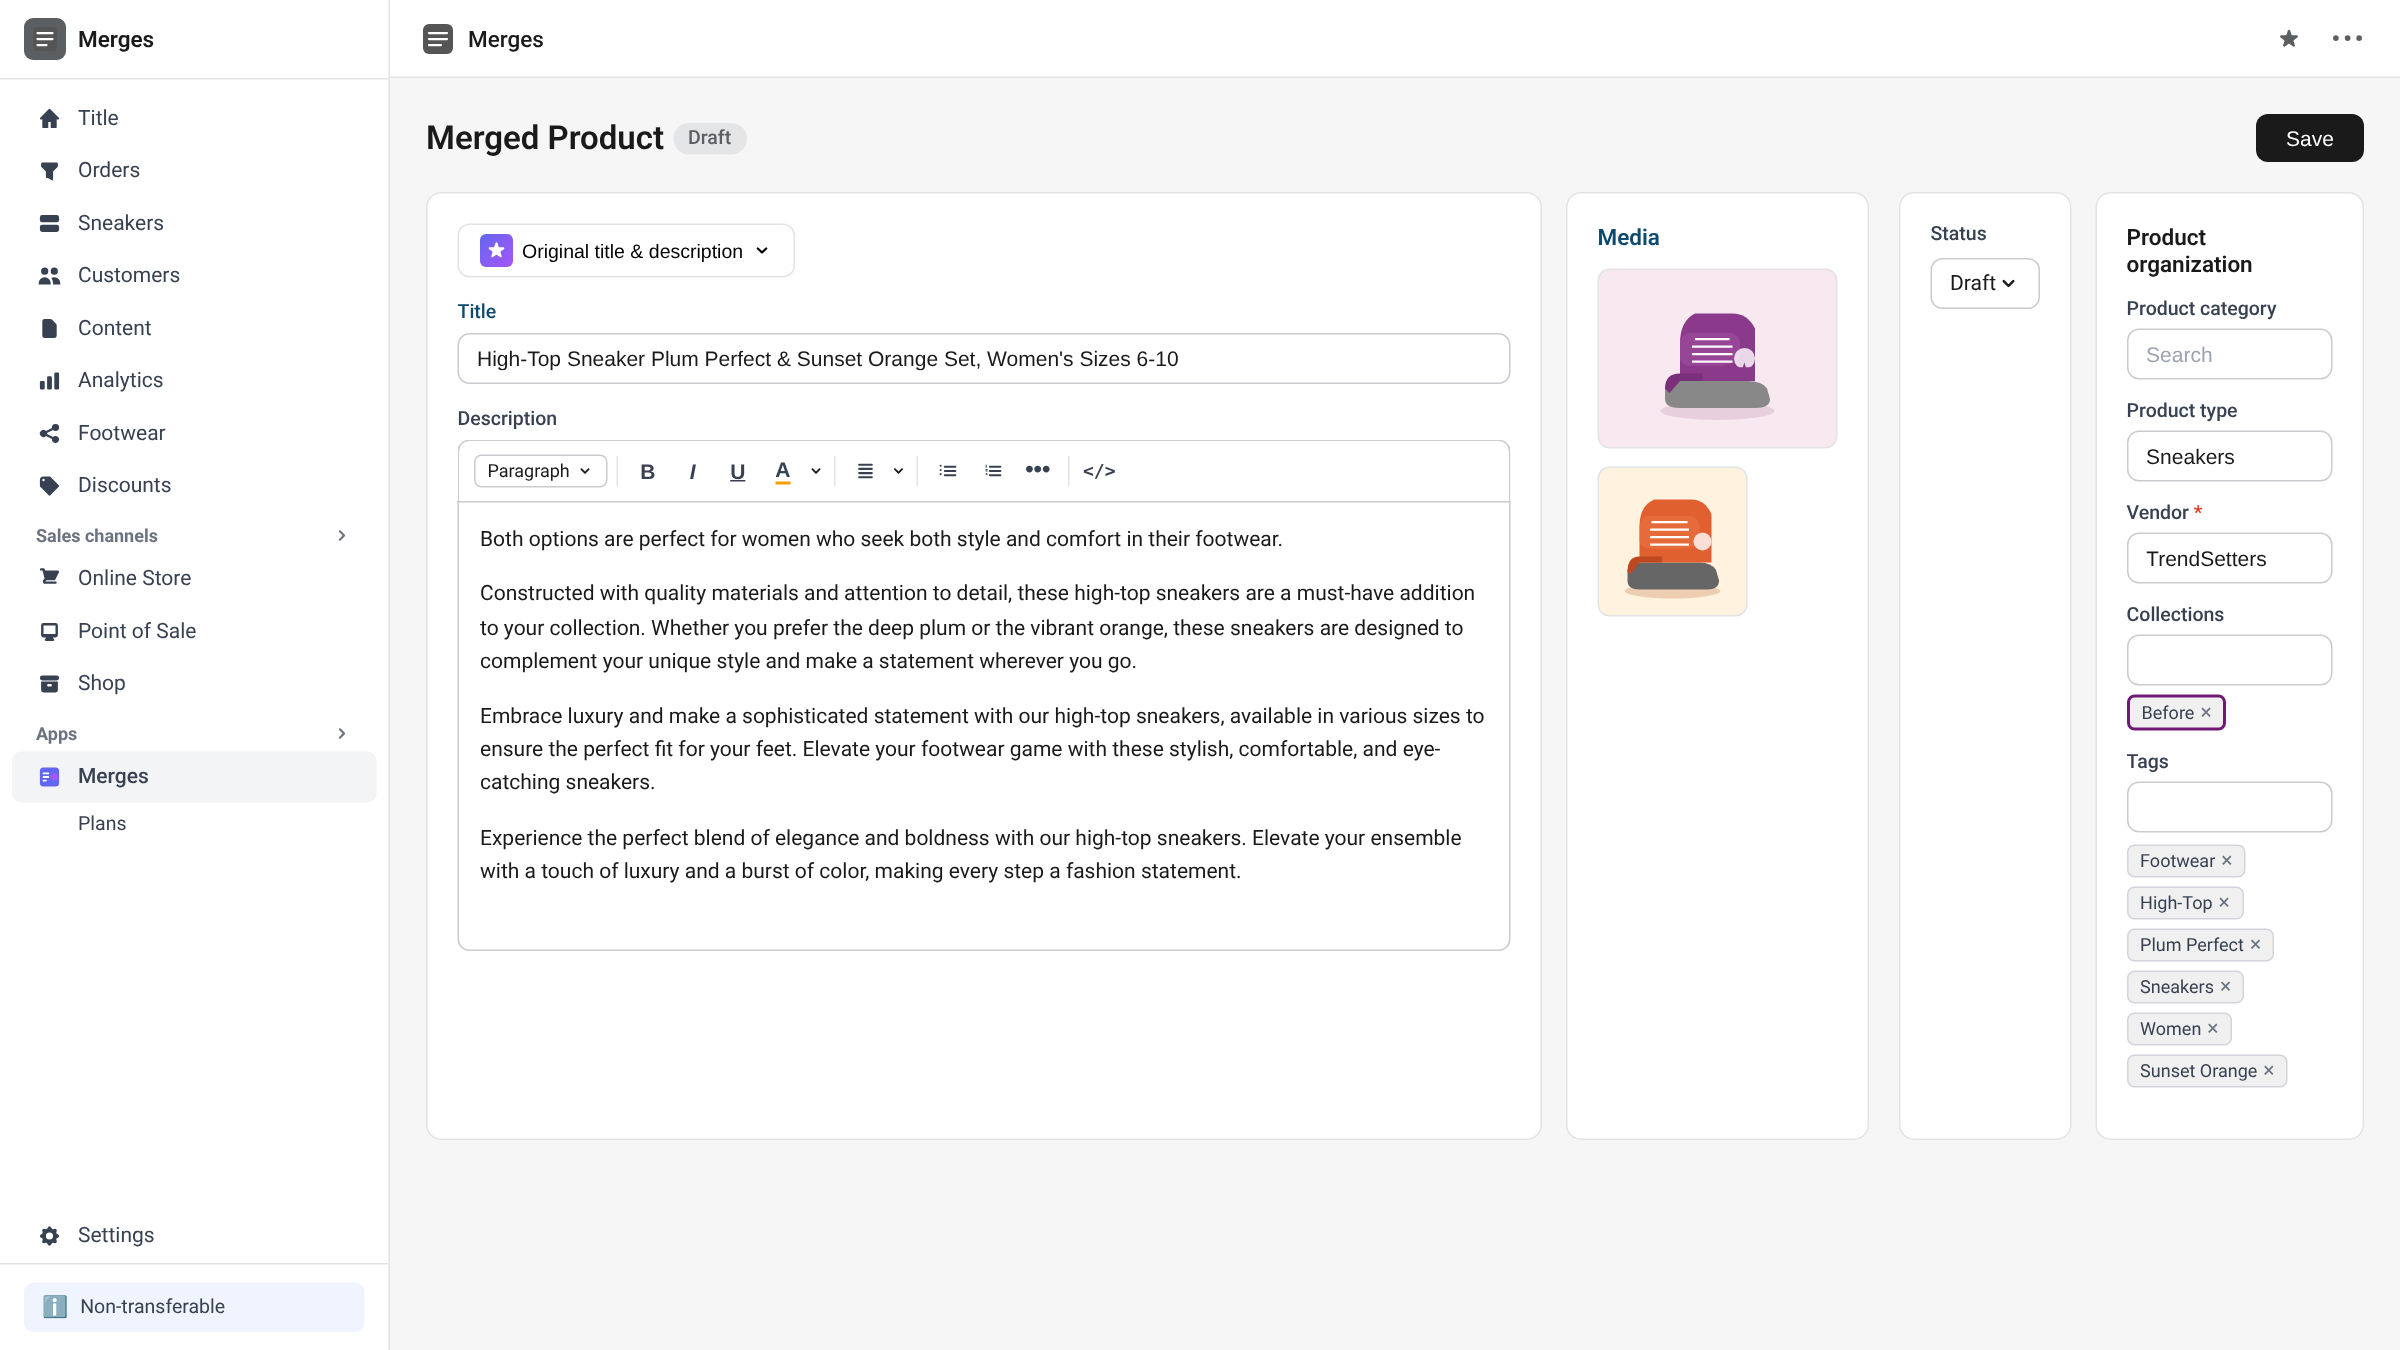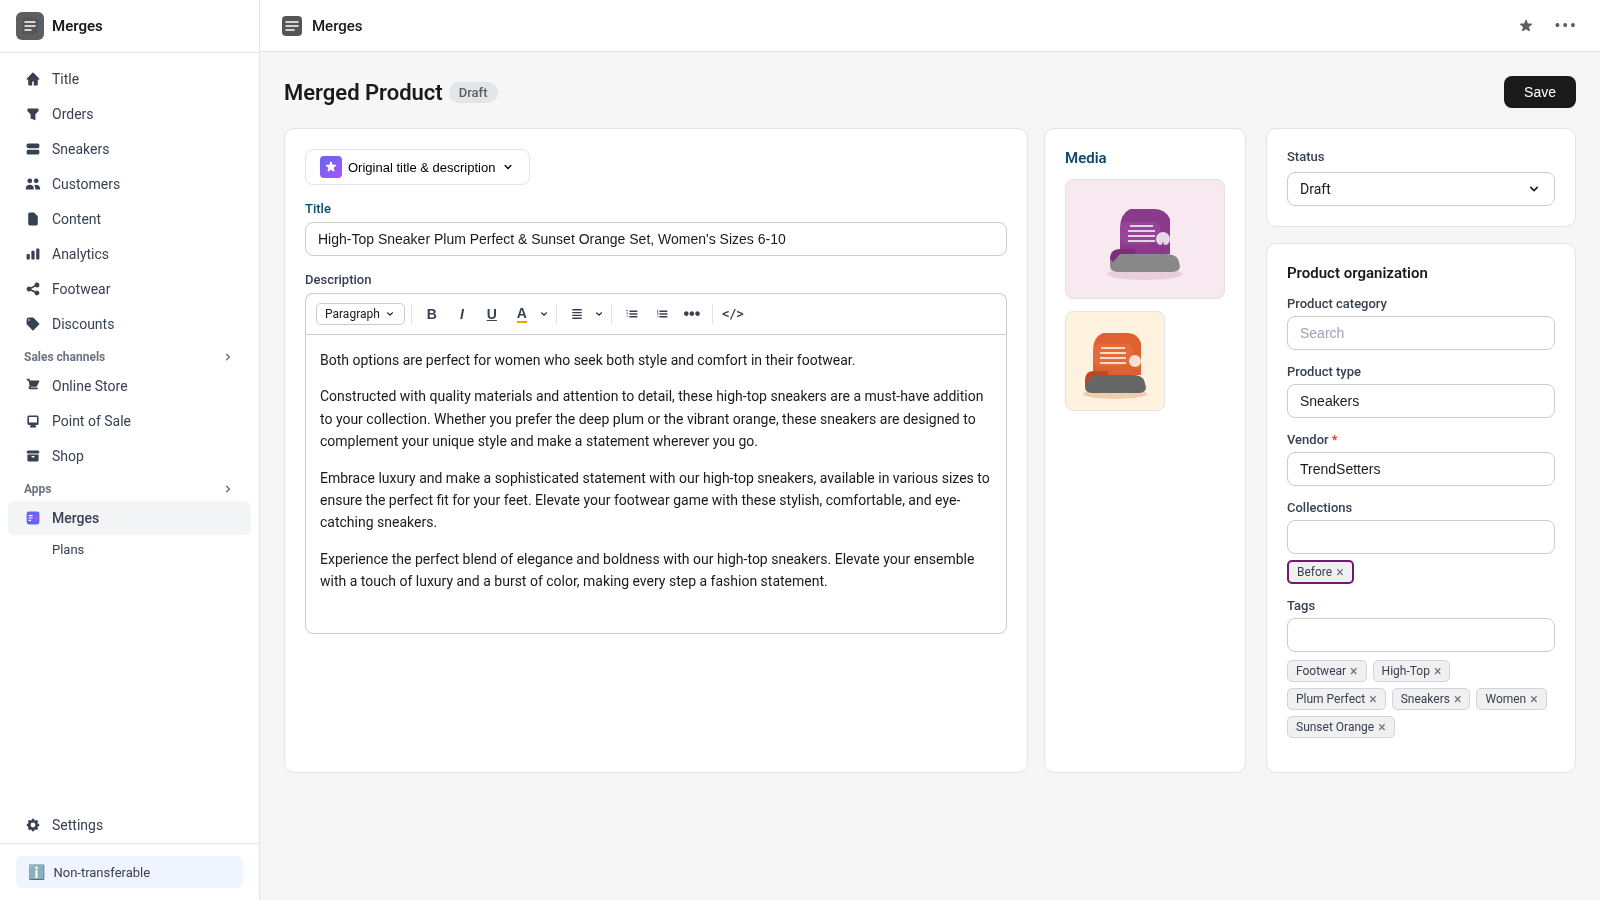--- a/index.html
+++ b/index.html
@@ -31,21 +31,21 @@
 
     
     .page-header { display: flex; align-items: center; justify-content: space-between; margin-bottom: 20px; }
     .page-title-group { display: flex; align-items: center; gap: 6px; justify-content: center; }
     .page-title { font-size: 22px; font-weight: 600; }
     .draft-badge { background: #e4e5e7; color: #5c5f62; padding: 3px 10px; border-radius: 12px; font-size: 13px; font-weight: 500; }
     .save-btn { background: #1a1a1a; color: #fff; border: none; padding: 8px 20px; border-radius: 8px; font-size: 14px; font-weight: 500; cursor: pointer; }
 
     
     .left-col { flex: 1; display: flex; flex-direction: row; gap: 16px; }
-    .right-col { width: 310px; flex-shrink: 0; display: flex; flex-direction: column; gap: 16px; }
+    .right-col { width: 310px; flex-shrink: 0; display: flex; flex-direction: row; gap: 16px; }
 
     
     .card { background: #fff; border: 1px solid #e1e3e5; border-radius: 10px; padding: 20px; }
 
     
     .ai-toolbar { display: flex; align-items: center; gap: 8px; margin-bottom: 16px; }
     .ai-btn { display: flex; align-items: center; gap: 6px; border: 1px solid #e1e3e5; border-radius: 8px; padding: 6px 14px; background: #fff; cursor: pointer; font-size: 13px; }
     .ai-icon { width: 22px; height: 22px; background: linear-gradient(135deg, #6366f1, #a855f7); border-radius: 4px; display: flex; align-items: center; justify-content: center; }
     .form-label { font-size: 13px; color: #0c4a6e; margin-bottom: 6px; font-weight: 500; }
     .form-input { width: 100%; border: 1px solid #c9cccf; border-radius: 8px; padding: 8px 12px; font-size: 14px; color: #1a1a1a; outline: none; }

